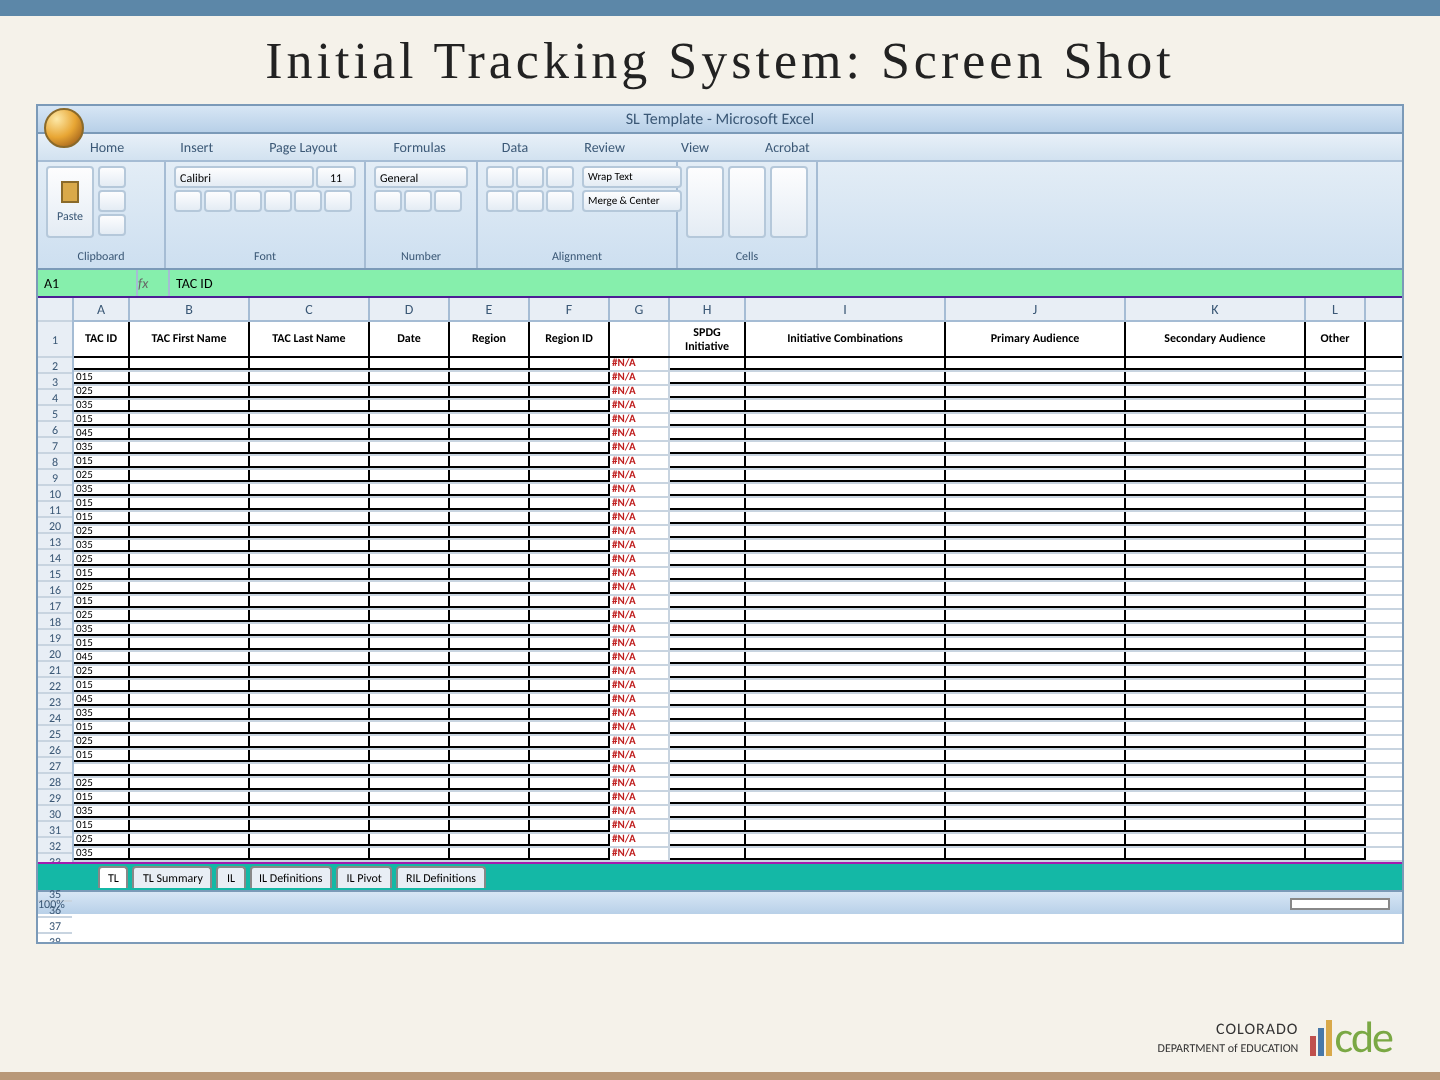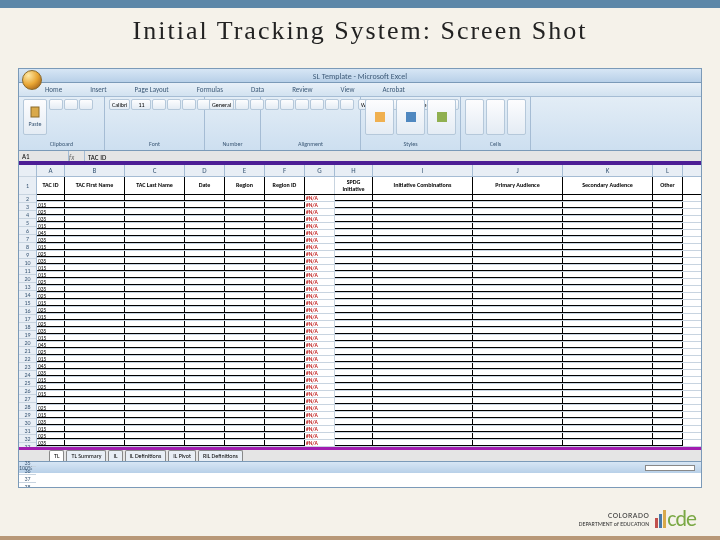--- a/index.html
+++ b/index.html
@@ -1,51 +1,51 @@
 <!DOCTYPE html>
 <html><head>
 <meta charset="utf-8">
 <style>
 *{box-sizing:border-box;margin:0;padding:0;font-family:"Calibri",Arial,sans-serif}
 body{width:720px;height:540px;background:#f5f2ea;overflow:hidden}
 .titlebar{background:#5c87a8;height:8px}
 .slide-title{font-family:Georgia,serif;font-size:26px;letter-spacing:2px;color:#222;text-align:center;padding:8px 0 6px}
-.excel{margin:16px 18px;border:1px solid #7b9ab8;background:#fff;font-size:7px;height:420px;overflow:hidden}
+.excel{margin:0 18px;border:1px solid #7b9ab8;background:#fff;font-size:7px;height:420px;overflow:hidden}
 .win-title{background:linear-gradient(#d7e6f5,#b8d0e8);height:14px;border-bottom:1px solid #7b9ab8;color:#3b5876;text-align:center;line-height:14px;font-size:8px}
 .ribbon-tabs{background:linear-gradient(#e8f0f8,#d2e2f0);height:14px;border-bottom:1px solid #a5bcd4;display:flex;align-items:center;padding-left:26px;gap:28px}
 .ribbon-tabs span{color:#3b5876;font-size:7px}
 .orb{position:absolute;width:20px;height:20px;border-radius:50%;background:radial-gradient(circle at 30% 25%,#fde9a8,#e8a634,#8a4a12);margin:-13px 0 0 3px;border:1px solid #8a6a2a}
 .ribbon{background:linear-gradient(#e3edf6,#cddff0);height:54px;border-bottom:1px solid #7b9ab8;display:flex}
 .rgroup{border-right:1px solid #a5bcd4;padding:2px 4px;display:flex;flex-direction:column;justify-content:space-between;position:relative}
 .rgroup-label{font-size:6px;color:#3b5876;text-align:center;margin-top:auto}
 .rgroup-body{flex:1;display:flex;gap:2px;align-items:flex-start}
 .btn{background:linear-gradient(#fdfdfe,#e4ecf4);border:1px solid #b5c8da;border-radius:2px}
 .btn.big{width:24px;height:36px;display:flex;flex-direction:column;align-items:center;justify-content:center;gap:2px;font-size:6px;color:#3b5876}
 .btn.sm{width:14px;height:11px}
-.vstack{display:flex;flex-direction:row;gap:1px}
+.vstack{display:flex;flex-direction:column;gap:1px}
 .icon{width:12px;height:12px}
-.formula-bar{display:flex;height:14px;border-bottom:4px solid #4c1d95;background:#e5e5e5}
+.formula-bar{display:flex;height:14px;border-bottom:1px solid #4c1d95;background:#86efac}
 .name-box{width:50px;border-right:1px solid #a5bcd4;font-size:7px;padding:1px 3px;display:flex;align-items:center}
 .fx{width:16px;border-right:1px solid #a5bcd4;text-align:left;font-style:italic;color:#666;line-height:14px}
 .fbar-input{flex:1;padding:1px 3px;font-size:7px;line-height:12px}
 .grid-wrap{display:flex;height:282px}
 .rowhdr-col{width:18px;background:#e8eef5;border-right:1px solid #a5bcd4}
 .colhdr-row{display:flex;height:12px;background:#e8eef5;border-bottom:1px solid #a5bcd4}
 .colhdr-row .ch{border-right:1px solid #a5bcd4;text-align:center;font-size:7px;color:#3b5876;line-height:12px}
 .rowhdr{height:8px;border-bottom:1px solid #c8d4e0;text-align:center;font-size:6px;color:#3b5876;line-height:8px}
 .rowhdr.h2{height:18px;line-height:18px}
 .grid-body{flex:1;overflow:hidden}
 .data-header{display:flex;height:18px;border-bottom:1px solid #000}
 .data-header .dh{border-right:1px solid #000;font-size:6px;font-weight:bold;text-align:center;display:flex;align-items:center;justify-content:center;padding:0 1px;line-height:1.1}
 .dh.na-col{border-right:1px solid #c8d4e0}
 .data-row{display:flex;height:7px;border-bottom:1px solid #c8d4e0}
 .data-row .dc{border-right:1px solid #c8d4e0;font-size:5.5px;padding:0 1px;line-height:7px;overflow:hidden;white-space:nowrap}
 .dc.bordered{border-right:1px solid #000;border-bottom:1px solid #000}
 .na{color:#c02020;font-weight:bold}
-.sheet-tabs{height:14px;background:#e5e5e5;border-top:3px solid #a21caf;display:flex;align-items:center;padding-left:30px;gap:2px;font-size:6px;position:relative}
+.sheet-tabs{height:14px;background:#14b8a6;border-top:1px solid #a21caf;display:flex;align-items:center;padding-left:30px;gap:2px;font-size:6px;position:relative}
 .sheet-tab{background:#fff;border:1px solid #888;border-bottom:none;padding:1px 4px;border-radius:2px 2px 0 0}
 .sheet-tab.inactive{background:#e8eef5}
 .status{height:12px;background:linear-gradient(#d7e6f5,#b8d0e8);border-top:1px solid #7b9ab8;display:flex;align-items:center;justify-content:space-between;padding-right:6px;gap:6px;font-size:6px;color:#3b5876}
 .footer{position:absolute;bottom:6px;right:24px;display:flex;align-items:center;gap:6px}
 .footer-text{font-size:8px;text-align:right;color:#333;letter-spacing:0.5px}
 .footer-text .dept{font-size:6px;letter-spacing:0}
 .cde-logo{font-size:22px;font-weight:300;color:#7aa844;font-family:Georgia,serif;letter-spacing:-1px}
 .cde-logo .bars{display:inline-block;vertical-align:middle}
 .cde-logo .bars span{display:inline-block;width:3px;margin-right:1px}
 .brown-bar{position:absolute;bottom:0;left:0;width:100%;height:4px;background:#b89878}
@@ -67,21 +67,21 @@
     <span>Insert</span>
     <span>Page Layout</span>
     <span>Formulas</span>
     <span>Data</span>
     <span>Review</span>
     <span>View</span>
     <span>Acrobat</span>
   </div>
 
   <div class="ribbon">
-    <div class="rgroup" style="width:86px">
+    <div class="rgroup" style="width:64px">
       <div class="rgroup-body">
         <div class="btn big">
             <svg class="icon">
               <rect x="2" y="1" width="8" height="10" fill="#d9a94a" stroke="#8a6a2a"></rect>
             </svg>
             <span>Paste</span>
           </div>
         <div class="vstack">
           <div class="btn sm"></div>
           <div class="btn sm"></div>
@@ -135,40 +135,20 @@
               <div class="btn sm"></div>
               <div class="btn sm"></div>
             </div>
         </div>
         <div class="vstack" style="gap:1px;margin-left:2px">
           <div class="btn" style="width:50px;height:11px;font-size:5.5px;line-height:11px;padding:0 2px">Wrap Text</div>
           <div class="btn" style="width:50px;height:11px;font-size:5.5px;line-height:11px;padding:0 2px">Merge &amp; Center</div>
         </div>
       </div>
       <div class="rgroup-label">Alignment</div>
-    </div>
-    <div class="rgroup" style="width:100px">
-      <div class="rgroup-body">
-        <div class="btn big" style="width:30px">
-            <svg class="icon">
-              <rect x="1" y="1" width="10" height="10" fill="#f0b050"></rect>
-            </svg>
-          </div>
-        <div class="btn big" style="width:30px">
-            <svg class="icon">
-              <rect x="1" y="1" width="10" height="10" fill="#5088c0"></rect>
-            </svg>
-          </div>
-        <div class="btn big" style="width:30px">
-            <svg class="icon">
-              <rect x="1" y="1" width="10" height="10" fill="#90b050"></rect>
-            </svg>
-          </div>
-      </div>
-      <div class="rgroup-label">Styles</div>
     </div>
     <div class="rgroup" style="width:70px">
       <div class="rgroup-body">
         <div class="btn big" style="width:20px"></div>
         <div class="btn big" style="width:20px"></div>
         <div class="btn big" style="width:20px"></div>
       </div>
       <div class="rgroup-label">Cells</div>
     </div>
   </div>

